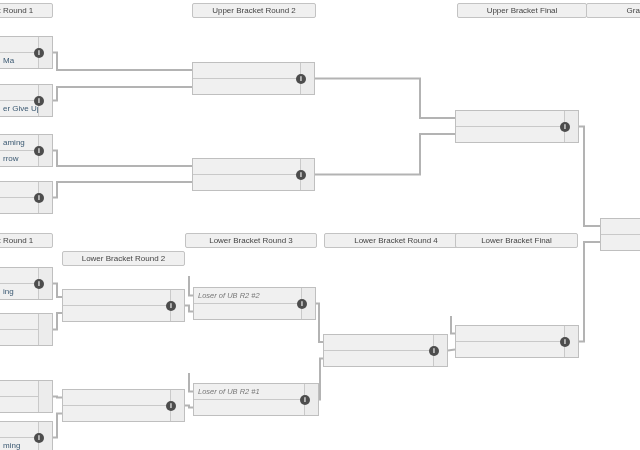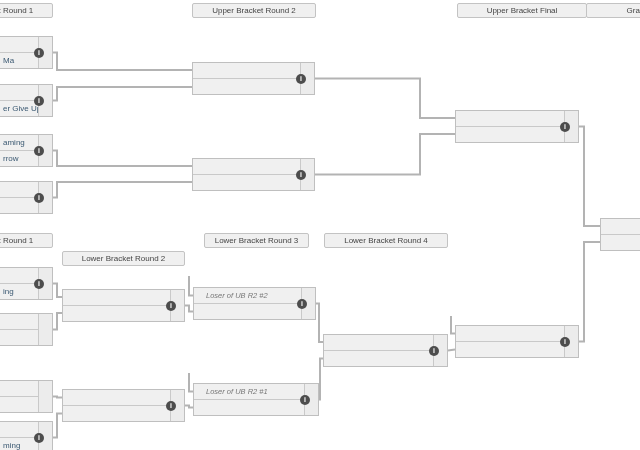--- a/index.html
+++ b/index.html
@@ -10,21 +10,21 @@
        border:1px solid #c3c3c3;border-radius:2px;color:#444;font-size:8px;
        line-height:13px;text-align:center;white-space:nowrap;overflow:hidden;z-index:2;}
   .match{position:absolute;height:33px;box-sizing:border-box;background:#f0f0f0;
          border:1px solid #bfbfbf;z-index:2;}
   .row-top{position:absolute;left:0;right:0;top:0;height:16px;box-sizing:border-box;
            border-bottom:1px solid #c9c9c9;overflow:hidden;}
   .row-bot{position:absolute;left:0;right:0;top:16px;height:15px;overflow:hidden;}
   .score{position:absolute;top:0;bottom:0;right:0;width:13px;
          border-left:1px solid #c9c9c9;background:#ececec;}
   .nm{display:block;font-size:8px;line-height:15px;color:#3b5972;
-      padding-left:12px;white-space:nowrap;overflow:hidden;}
+      padding-left:4px;white-space:nowrap;overflow:hidden;}
   .cut .nm{padding-left:72px;}
   .ph .row-top .nm{font-style:italic;color:#777;font-size:7.5px;}
   .info{position:absolute;right:8px;top:11px;width:10px;height:10px;border-radius:50%;
         background:#4d4d4d;color:#fff;font-size:7px;font-weight:bold;line-height:10px;
         text-align:center;z-index:3;cursor:pointer;}
 </style>
 </head>
 <body>
 
 <div id="stage">
@@ -51,22 +51,23 @@
     <polyline points="189,373 189,391.5 193,391.5"></polyline>
     <polyline points="451,316 451,333.5 455,333.5"></polyline>
   </svg>
 
   <div class="hdr" style="left:-70px;top:3px;width:123px">Upper Bracket Round 1</div>
   <div class="hdr" style="left:192px;top:3px;width:124px">Upper Bracket Round 2</div>
   <div class="hdr" style="left:457px;top:3px;width:130px">Upper Bracket Final</div>
   <div class="hdr" style="left:586px;top:3px;width:123px">Grand Final</div>
   <div class="hdr" style="left:-70px;top:233px;width:123px">Lower Bracket Round 1</div>
   <div class="hdr" style="left:62px;top:251px;width:123px">Lower Bracket Round 2</div>
-  <div class="hdr" style="left:204px;top:233px;width:105px">Lower Bracket Round 3</div>
-  <div class="hdr" style="left:324px;top:233px;width:124px">Lower Bracket Round 4</div>
+  <div class="hdr" style="left:185px;top:233px;width:132px">Lower Bracket Round 3</div>
+  <div class="hdr" style="left:324px;top:233px;width:144px">Lower Bracket Round 4</div>
+  <div class="hdr" style="left:455px;top:233px;width:123px">Lower Bracket Final</div>
 
   <div class="match cut" style="left:-70px;top:36px;width:123px">
     <div class="row-top">
         <span class="nm"></span>
       </div>
     <div class="row-bot">
         <span class="nm">Ma</span>
       </div>
     <div class="score"></div>
     <span class="info">i</span>

